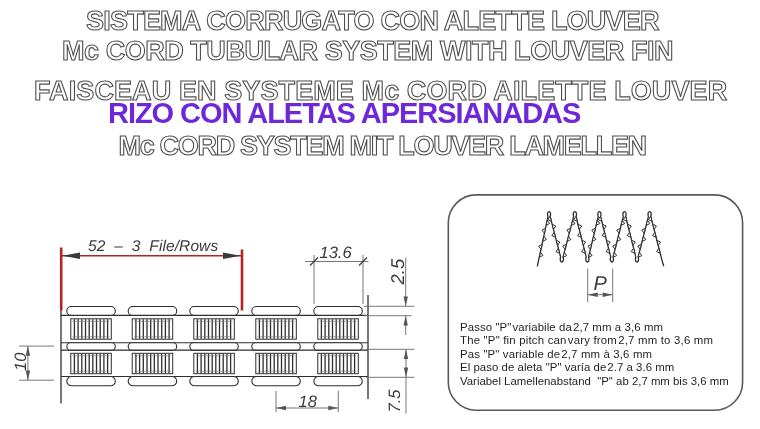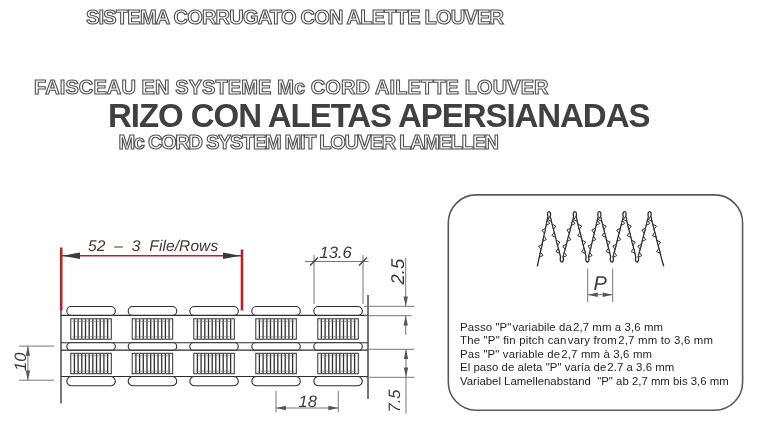--- a/index.html
+++ b/index.html
@@ -1,29 +1,30 @@
 <!DOCTYPE html>
 <html><head>
 <meta charset="utf-8">
 <style>
   html,body { margin:0; padding:0; background:#ffffff; }
   .page { position:relative; width:760px; height:429px; overflow:hidden;
           font-family:"Liberation Sans", sans-serif; background:#ffffff; }
-  .h { position:absolute; white-space:nowrap; font-weight:bold; font-size:20px;
+  .h { position:absolute; white-space:nowrap; font-weight:bold; font-size:27px;
        color:#ffffff; -webkit-text-stroke:1.1px #4f4f4f; }
-  .red { position:absolute; white-space:nowrap; font-weight:bold; font-size:33px;
-       color:#404040; }
+  .red { position:absolute; white-space:nowrap; font-weight:bold; font-size:29px;
+       color:#6d28d9; }
   .cap { position:absolute; white-space:nowrap; font-size:11.4px; color:#1f1f1f; }
 </style>
 </head>
 <body>
 <div class="page">
 
   <div class="h" style="left:86px; top:5.8px; letter-spacing:-0.78px;">SISTEMA CORRUGATO CON ALETTE LOUVER</div>
 
+  <div class="h" style="left:62px; top:35.5px; letter-spacing:-0.46px;">Mc CORD TUBULAR SYSTEM WITH LOUVER FIN</div>
 
   <div class="h" style="left:34px; top:76px; letter-spacing:0.1px;">FAISCEAU EN SYSTEME Mc CORD AILETTE LOUVER</div>
 
   <div class="red" style="left:108px; top:96.5px; letter-spacing:-1.05px;">RIZO CON ALETAS APERSIANADAS</div>
 
   <div class="h" style="left:118.5px; top:130.8px; letter-spacing:-1.3px;">Mc CORD SYSTEM MIT LOUVER LAMELLEN</div>
 
     <svg width="760" height="429" viewBox="0 0 760 429" style="position:absolute;left:0;top:0;text-rendering:geometricPrecision">
 
       <line x1="61" y1="309" x2="61" y2="403.5" stroke="#2e2e2e" stroke-width="1.3"></line>

